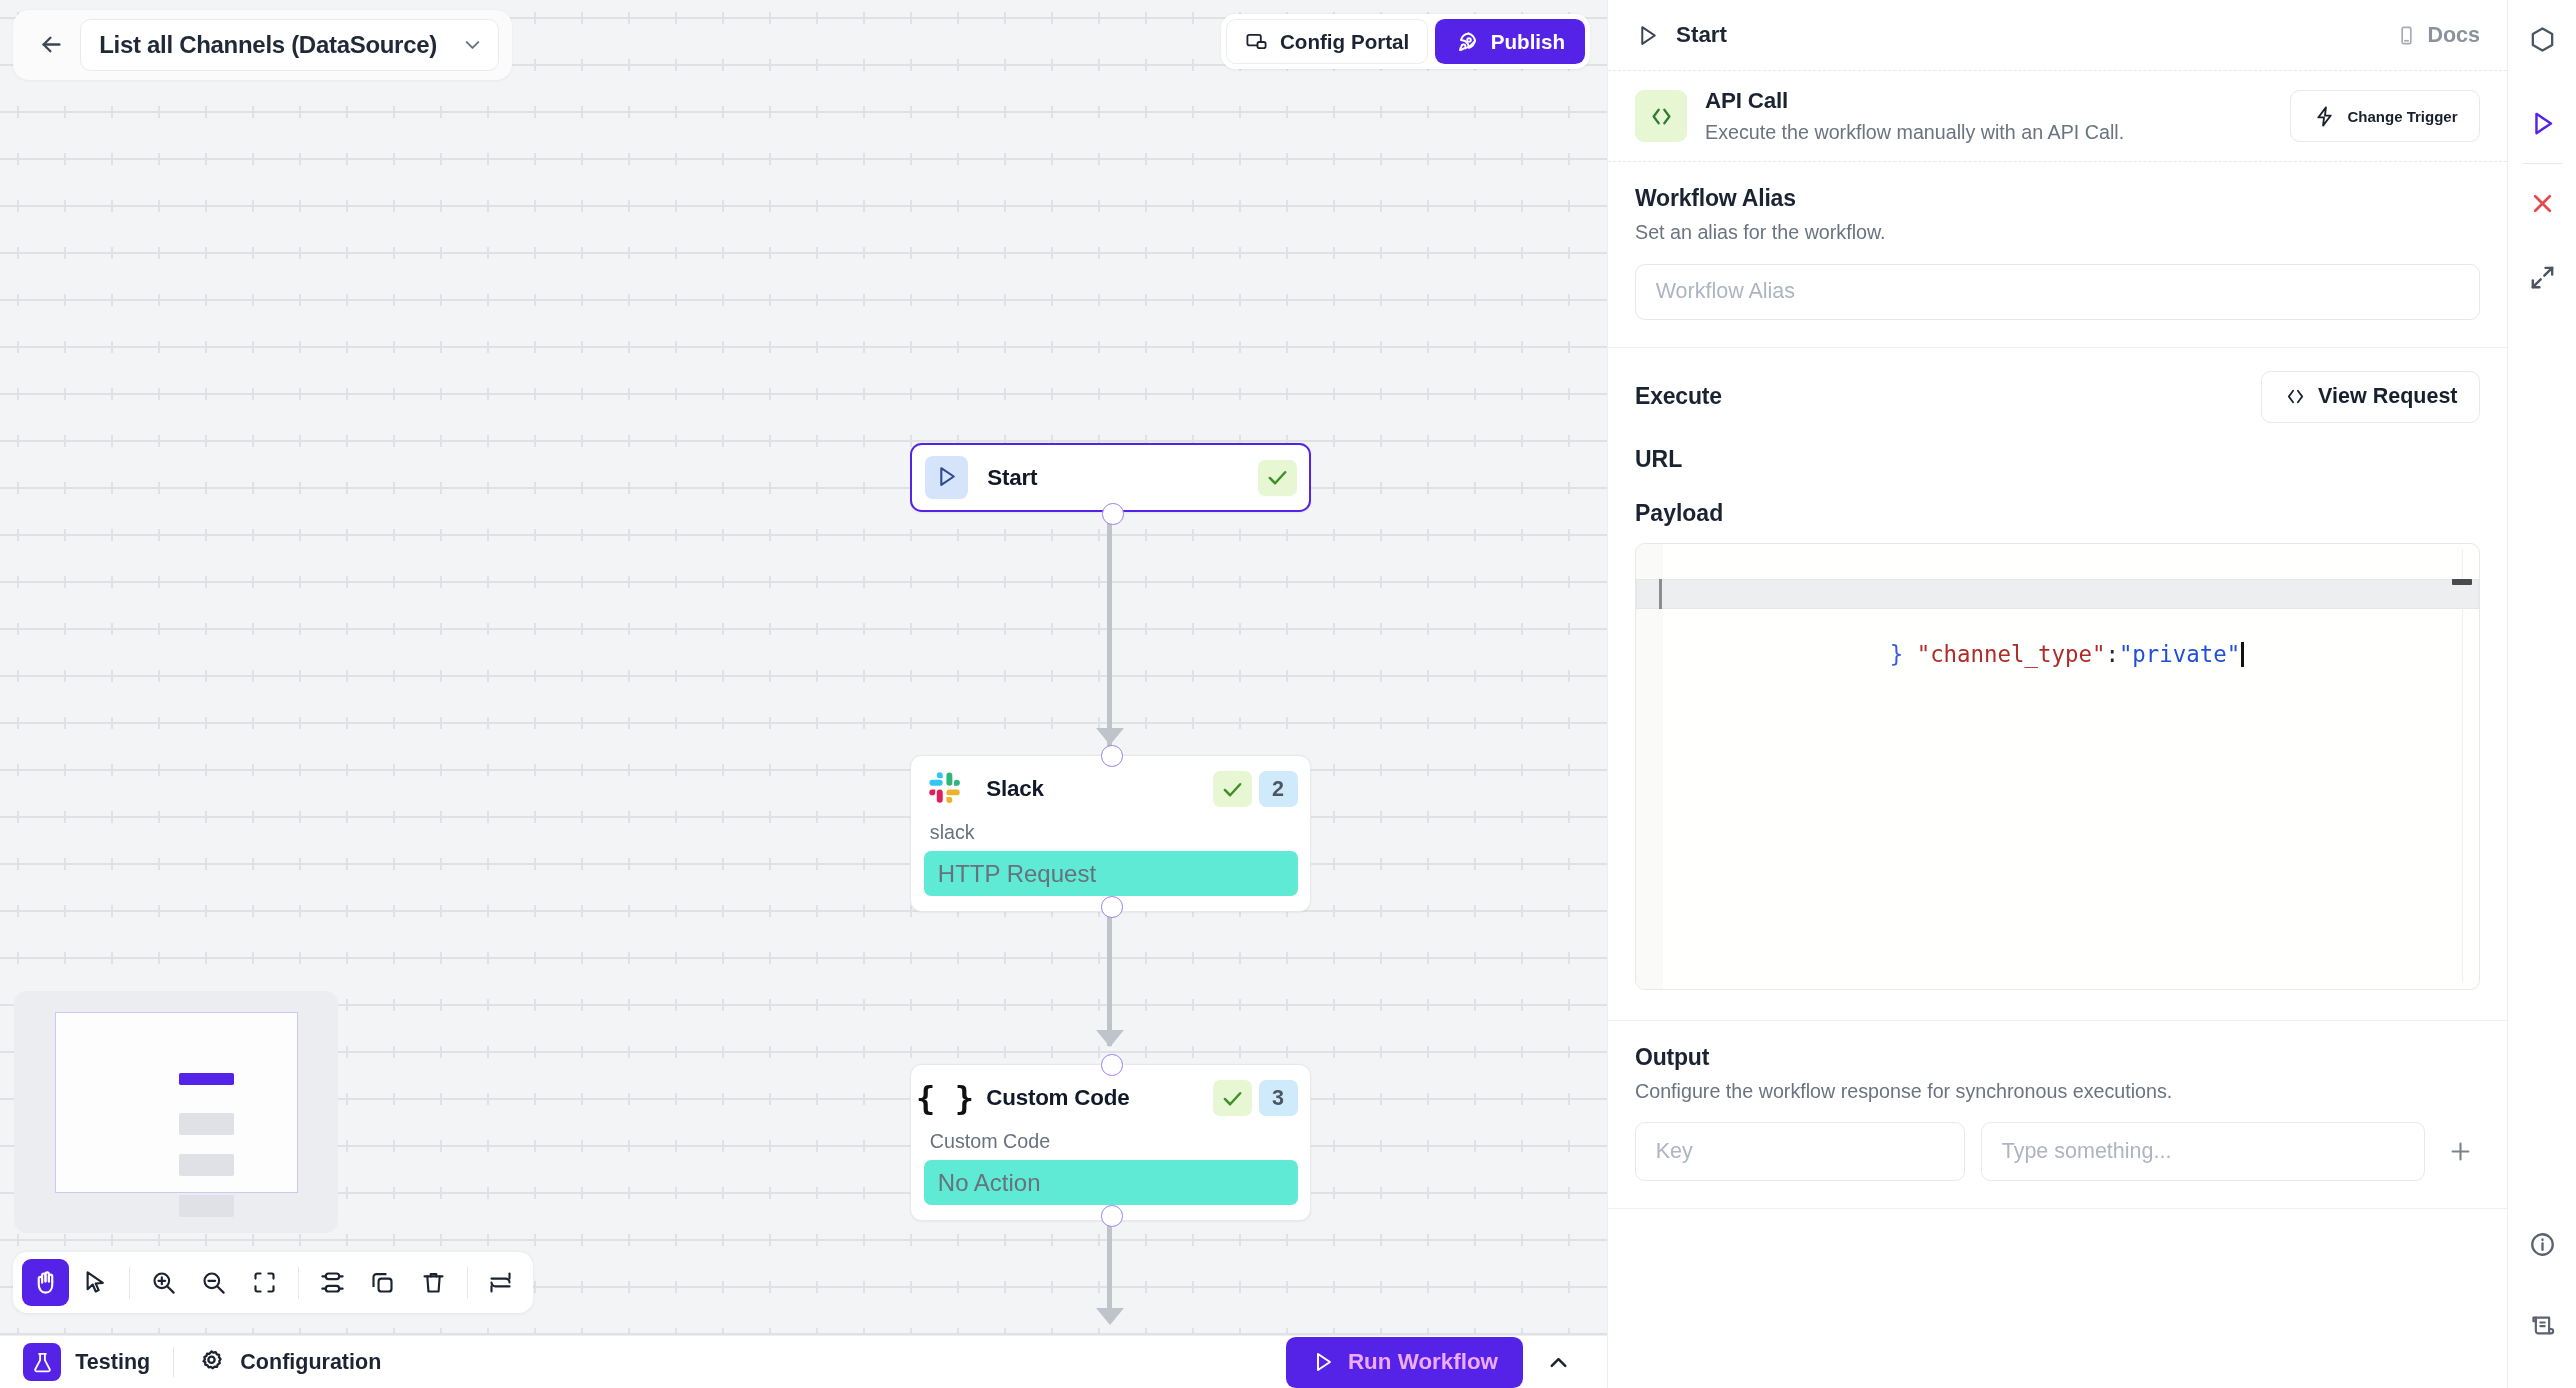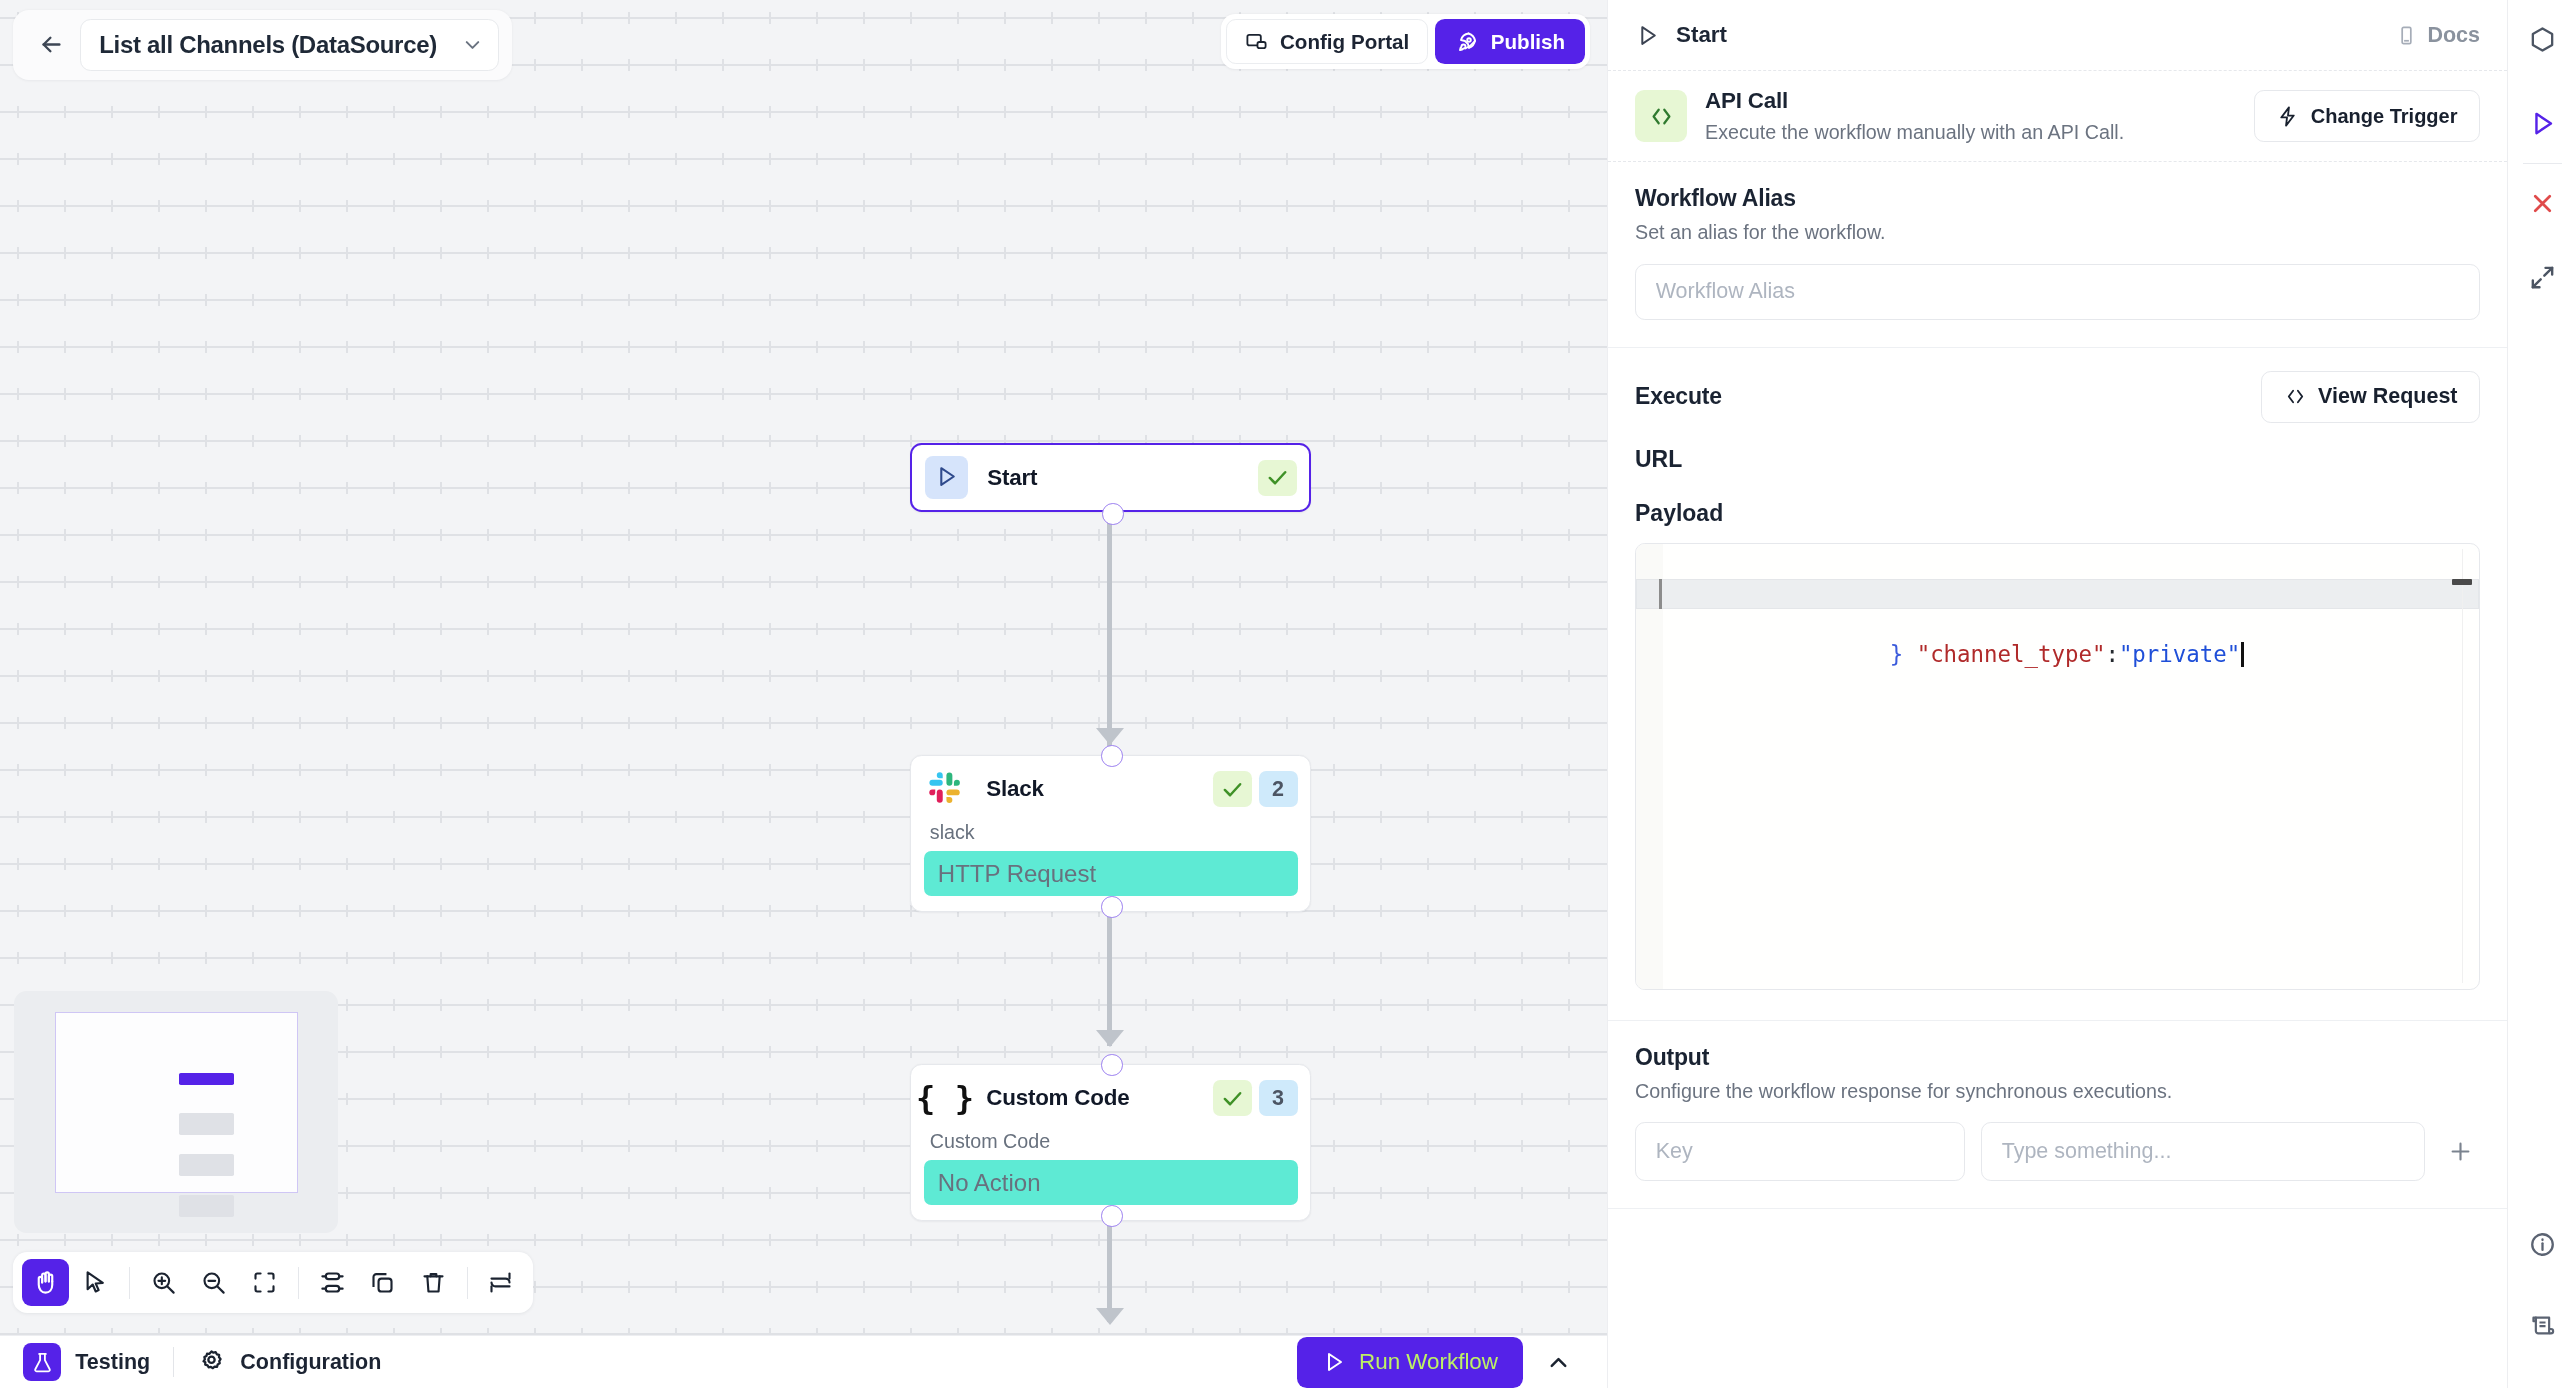--- a/index.html
+++ b/index.html
@@ -194,21 +194,21 @@
   .status-chip { display: flex; align-items: center; gap: 14.3px; cursor: pointer; }
   .status-icon-sq {
     width: 38px; height: 38px; border-radius: 8px; background: #5522e8;
     display: flex; align-items: center; justify-content: center;
   }
   .status-label { font-size: 21.5px; font-weight: 700; color: #1c2433; }
   .status-div { width: 0.9px; height: 30px; background: #e3e5e9; margin: 0 23px; }
   .btn-run {
     margin-left: auto; display: flex; align-items: center; gap: 13.4px;
     height: 51px; padding: 0 25px; border: none; border-radius: 9.8px;
-    background: #5522e8; color: #bef264; font-size: 22.4px; font-weight: 400; cursor: pointer;
+    background: #5522e8; color: #f0abfc; font-size: 22.4px; font-weight: 700; cursor: pointer;
     white-space: nowrap;
   }
   .chev-up-btn { width: 52px; height: 52px; display:flex; align-items:center; justify-content:center; cursor:pointer; margin-left:9px; }
 
   
   .rpanel {
     position: absolute; left: 1607px; top: 0; width: 900px; height: 1388px;
     background: #fff; border-left: 0.9px solid #edeef1;
     display: flex; flex-direction: column; overflow: hidden;
   }
@@ -227,21 +227,21 @@
   .rp-sub-icon {
     width: 52px; height: 52px; border-radius: 9px; background: #e7f7d4;
     display: flex; align-items: center; justify-content: center; flex: none;
   }
   .rp-sub-texts { margin-left: 18px; }
   .rp-sub-title { font-size: 22.4px; font-weight: 700; color: #1a2332; letter-spacing: -0.2px; }
   .rp-sub-desc { font-size: 19.7px; color: #6b7380; margin-top: 6.3px; }
   .btn-change-trigger {
     margin-left: auto; display: flex; align-items: center; gap: 11.6px;
     height: 52px; padding: 0 21.5px; border: 0.9px solid #e6e8ec; border-radius: 9.8px;
-    background: #fff; font-size: 20px; font-weight: 700; color: #18202e; cursor: pointer;
+    background: #fff; font-size: 15px; font-weight: 700; color: #18202e; cursor: pointer;
     white-space: nowrap;
     text-align: center;
   }
 
   .rp-body { flex: 1; overflow: hidden; }
   .rp-section { padding: 23px 27px 27px 27px; border-bottom: 0.9px solid #eef0f3; }
   .rp-sec-title { font-size: 23px; font-weight: 700; color: #1a2332; letter-spacing: -0.2px; }
   .rp-sec-desc { font-size: 19.7px; color: #6b7380; margin-top: 9px; }
   .rp-input {
     width: 100%; height: 56px; margin-top: 19.7px;

